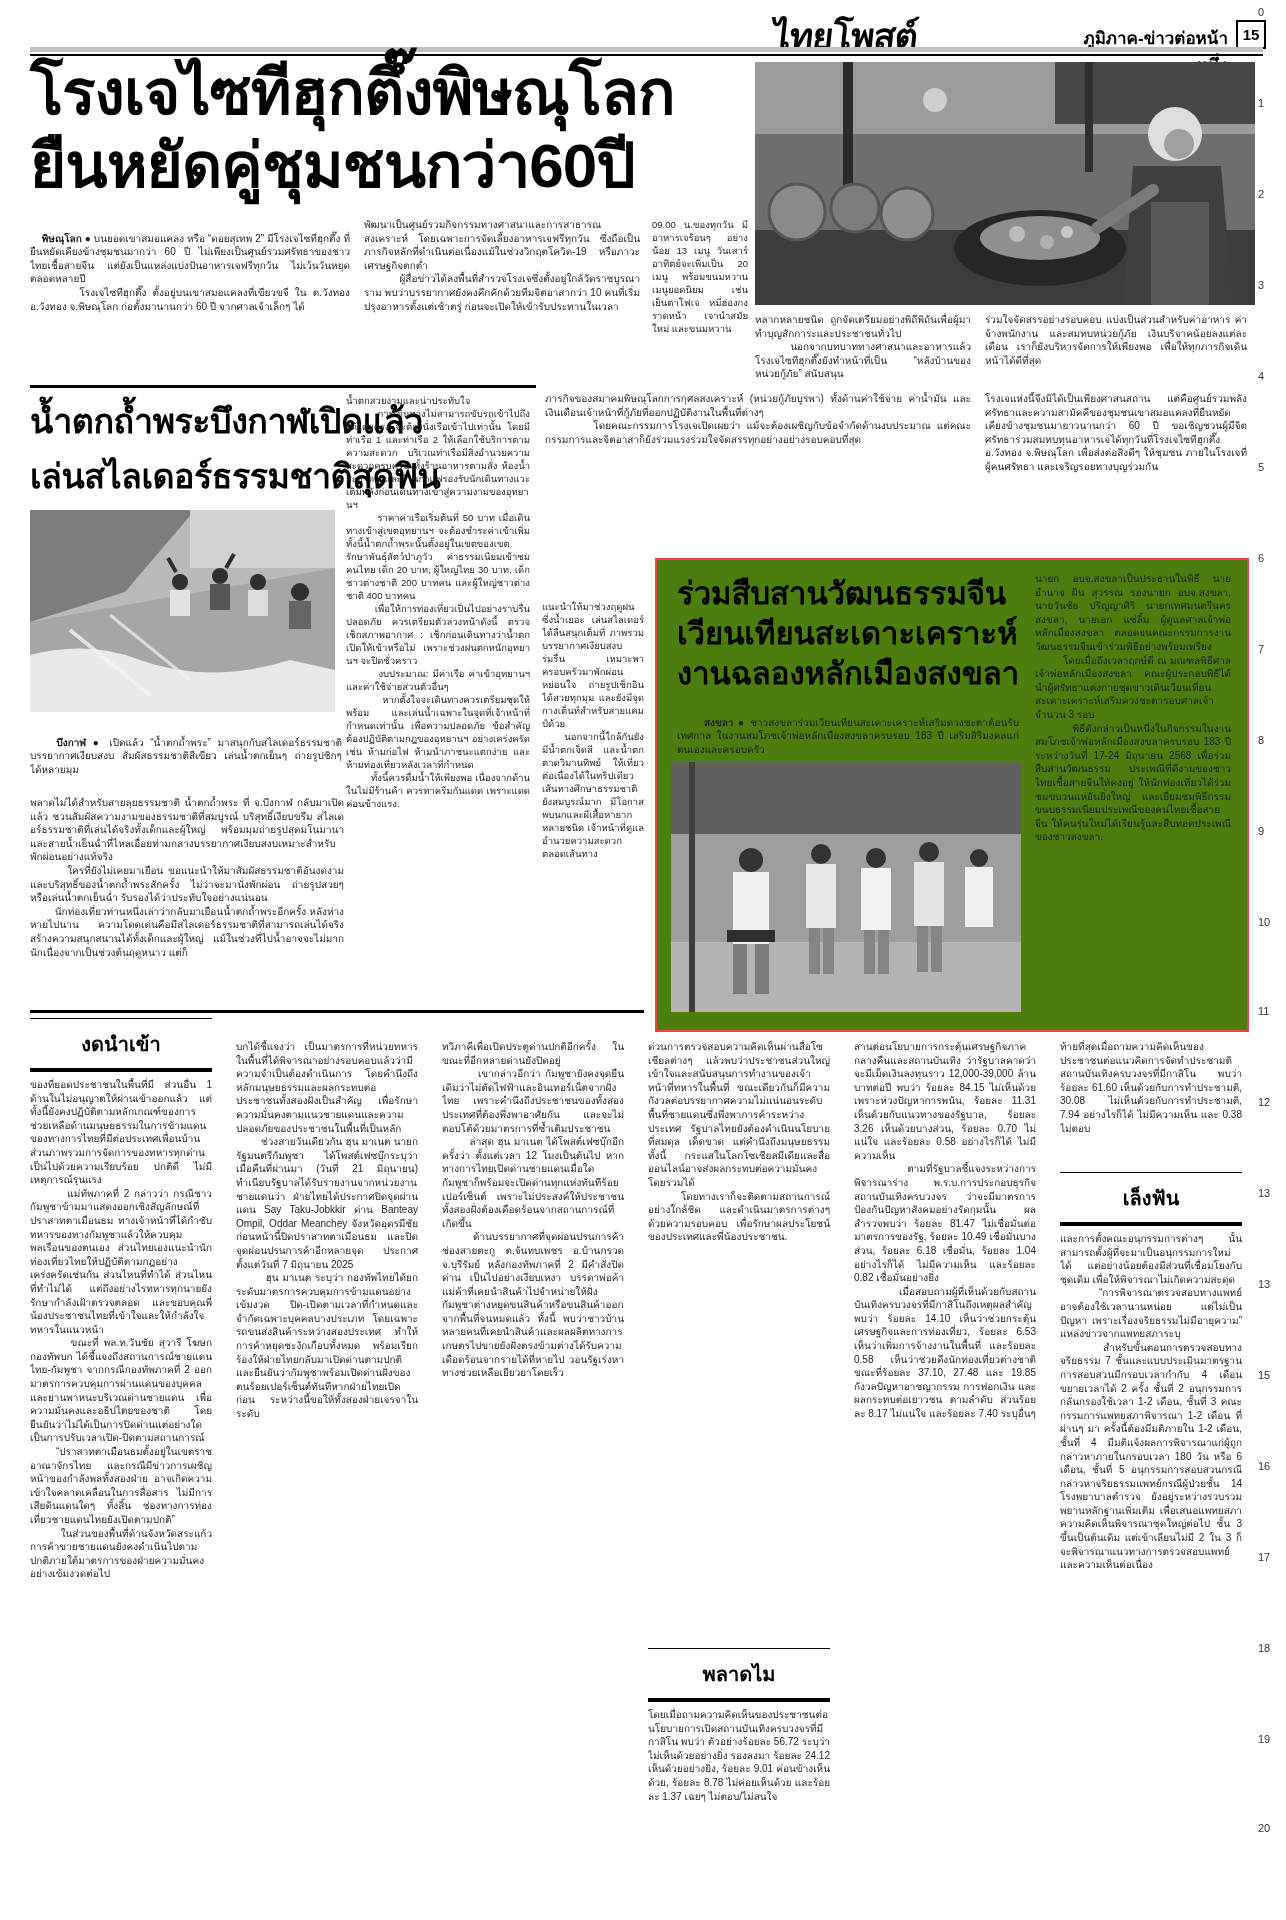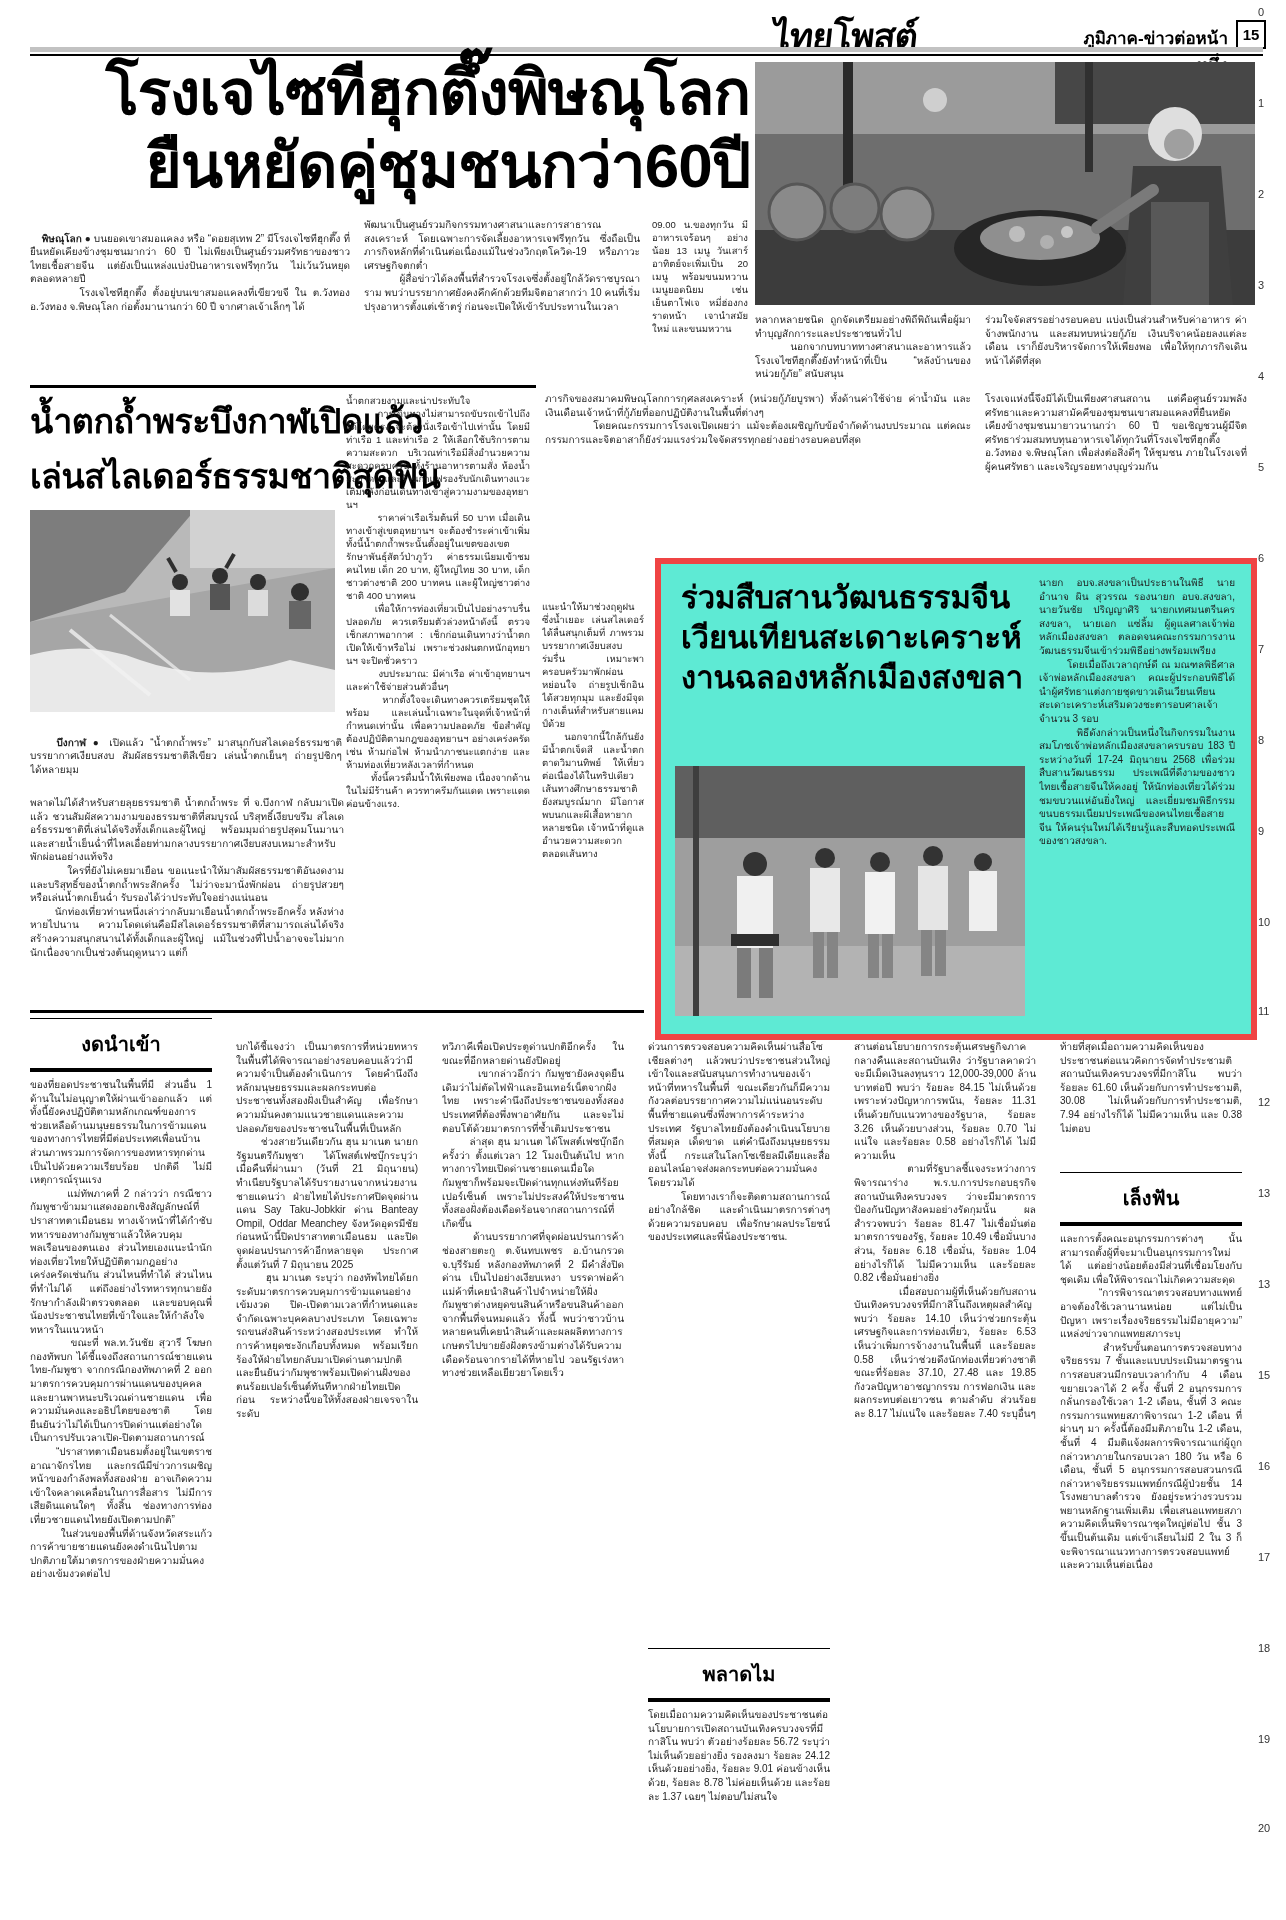--- a/index.html
+++ b/index.html
@@ -14,21 +14,21 @@
   .dateline{font-weight:bold;}
   .sec-head{border-top:1px solid #000;border-bottom:4px solid #000;text-align:center;
             font-weight:bold;font-size:20px;padding:9px 0 8px 0;color:#000;background:#fff;}
   .rule-thick{background:#000;}
   .photo{background:#d8d8d8;overflow:hidden;}
   .ruler-num{position:absolute;left:1258px;width:26px;font-size:11px;color:#333;text-align:left;}
   .logo-word{font-weight:bold;font-size:36px;letter-spacing:-1px;color:#000;transform:skewX(-6deg);text-align:center;}
   .logo-bar{background:#000;color:#fff;font-size:7.5px;text-align:center;letter-spacing:3px;padding:1px 2px;margin-top:-2px;}
   .sect-label{font-weight:bold;font-size:17px;text-align:right;color:#000;}
   .page-box{border:2px solid #000;width:26px;height:25px;text-align:center;font-weight:bold;font-size:15px;line-height:25px;color:#000;}
-  .box{border:6px solid #ef4444;background:#5eead4;}
+  .box{border:2px solid #ef4444;background:#4d7c0f;}
 </style>
 </head>
 <body>
 
 <div id="page">
 
   <div class="abs" style="left:760px;top:8px;width:170px;">
     <div class="logo-word">ไทยโพสต์</div>
     <div class="logo-bar">อิสรภาพแห่งความคิด</div>
   </div>
@@ -52,21 +52,21 @@
   <span class="ruler-num" style="top:1096px;">12</span>
   <span class="ruler-num" style="top:1187px;">13</span>
   <span class="ruler-num" style="top:1278px;">13</span>
   <span class="ruler-num" style="top:1369px;">15</span>
   <span class="ruler-num" style="top:1460px;">16</span>
   <span class="ruler-num" style="top:1551px;">17</span>
   <span class="ruler-num" style="top:1642px;">18</span>
   <span class="ruler-num" style="top:1733px;">19</span>
   <span class="ruler-num" style="top:1822px;">20</span>
 
-  <div class="abs hl-main" style="left:30px;top:56px;width:720px;text-align:right;">โรงเจไซทีฮุกตึ๊งพิษณุโลก
+  <div class="abs hl-main" style="left:30px;top:56px;width:720px;">โรงเจไซทีฮุกตึ๊งพิษณุโลก
 ยืนหยัดคู่ชุมชนกว่า60ปี</div>
 
   <div class="abs photo" style="left:755px;top:62px;width:500px;height:243px;">
     <svg width="500" height="243" viewBox="0 0 500 243">
       <rect width="500" height="243" fill="#6e6e6e"></rect>
       <rect width="500" height="72" fill="#9b9b9b"></rect>
       <rect x="300" y="0" width="200" height="62" fill="#474747"></rect>
       <rect x="88" y="0" width="10" height="243" fill="#2a2a2a"></rect>
       <rect x="330" y="0" width="8" height="110" fill="#303030"></rect>
       <circle cx="180" cy="38" r="12" fill="#cfcfcf"></circle>
@@ -143,20 +143,23 @@
         หากตั้งใจจะเดินทางควรเตรียมชุดให้พร้อม และเล่นน้ำเฉพาะในจุดที่เจ้าหน้าที่กำหนดเท่านั้น เพื่อความปลอดภัย ข้อสำคัญต้องปฏิบัติตามกฎของอุทยานฯ อย่างเคร่งครัด เช่น ห้ามก่อไฟ ห้ามนำภาชนะแตกง่าย และห้ามท่องเที่ยวหลังเวลาที่กำหนด
         ทั้งนี้ควรดื่มน้ำให้เพียงพอ เนื่องจากด้านในไม่มีร้านค้า ควรทาครีมกันแดด เพราะแดดค่อนข้างแรง.</div>
   <div class="abs bt bt-sm" style="left:542px;top:560px;width:102px;height:446px;margin-top:40px;">แนะนำให้มาช่วงฤดูฝนซึ่งน้ำเยอะ เล่นสไลเดอร์ได้ลื่นสนุกเต็มที่ ภาพรวมบรรยากาศเงียบสงบ ร่มรื่น เหมาะพาครอบครัวมาพักผ่อนหย่อนใจ ถ่ายรูปเช็กอินได้สวยทุกมุม และยังมีจุดกางเต็นท์สำหรับสายแคมป์ด้วย
         นอกจากนี้ใกล้กันยังมีน้ำตกเจ็ดสี และน้ำตกตาดวิมานทิพย์ ให้เที่ยวต่อเนื่องได้ในทริปเดียว เส้นทางศึกษาธรรมชาติยังสมบูรณ์มาก มีโอกาสพบนกและผีเสื้อหายากหลายชนิด เจ้าหน้าที่ดูแลอำนวยความสะดวกตลอดเส้นทาง</div>
   <div class="abs rule-thick" style="left:30px;top:1010px;width:614px;height:3px;"></div>
 
   <div class="abs box" style="left:655px;top:558px;width:590px;height:470px;">
     <div class="abs hl-box" style="left:20px;top:14px;width:345px;">ร่วมสืบสานวัฒนธรรมจีน
 เวียนเทียนสะเดาะเคราะห์
 งานฉลองหลักเมืองสงขลา</div>
+    <div class="abs bt" style="left:20px;top:142px;width:342px;height:54px;">
+      <span class="dateline">สงขลา ●</span><span> ชาวสงขลาร่วมเวียนเทียนสะเดาะเคราะห์เสริมดวงชะตาต้อนรับเทศกาล ในงานสมโภชเจ้าพ่อหลักเมืองสงขลาครบรอบ 183 ปี เสริมสิริมงคลแก่ตนเองและครอบครัว</span>
+    </div>
     <div class="abs photo" style="left:14px;top:202px;width:350px;height:250px;">
       <svg width="350" height="250" viewBox="0 0 350 250">
         <rect width="350" height="250" fill="#9e9e9e"></rect>
         <rect width="350" height="72" fill="#5f5f5f"></rect>
         <rect x="0" y="180" width="350" height="70" fill="#b3b3b3"></rect>
         <rect x="18" y="0" width="6" height="250" fill="#3e3e3e"></rect>
         <g>
           <circle cx="80" cy="98" r="12" fill="#333"></circle>
             <rect x="62" y="110" width="36" height="72" fill="#f0f0f0"></rect>
           <rect x="56" y="168" width="48" height="12" fill="#2e2e2e"></rect>

